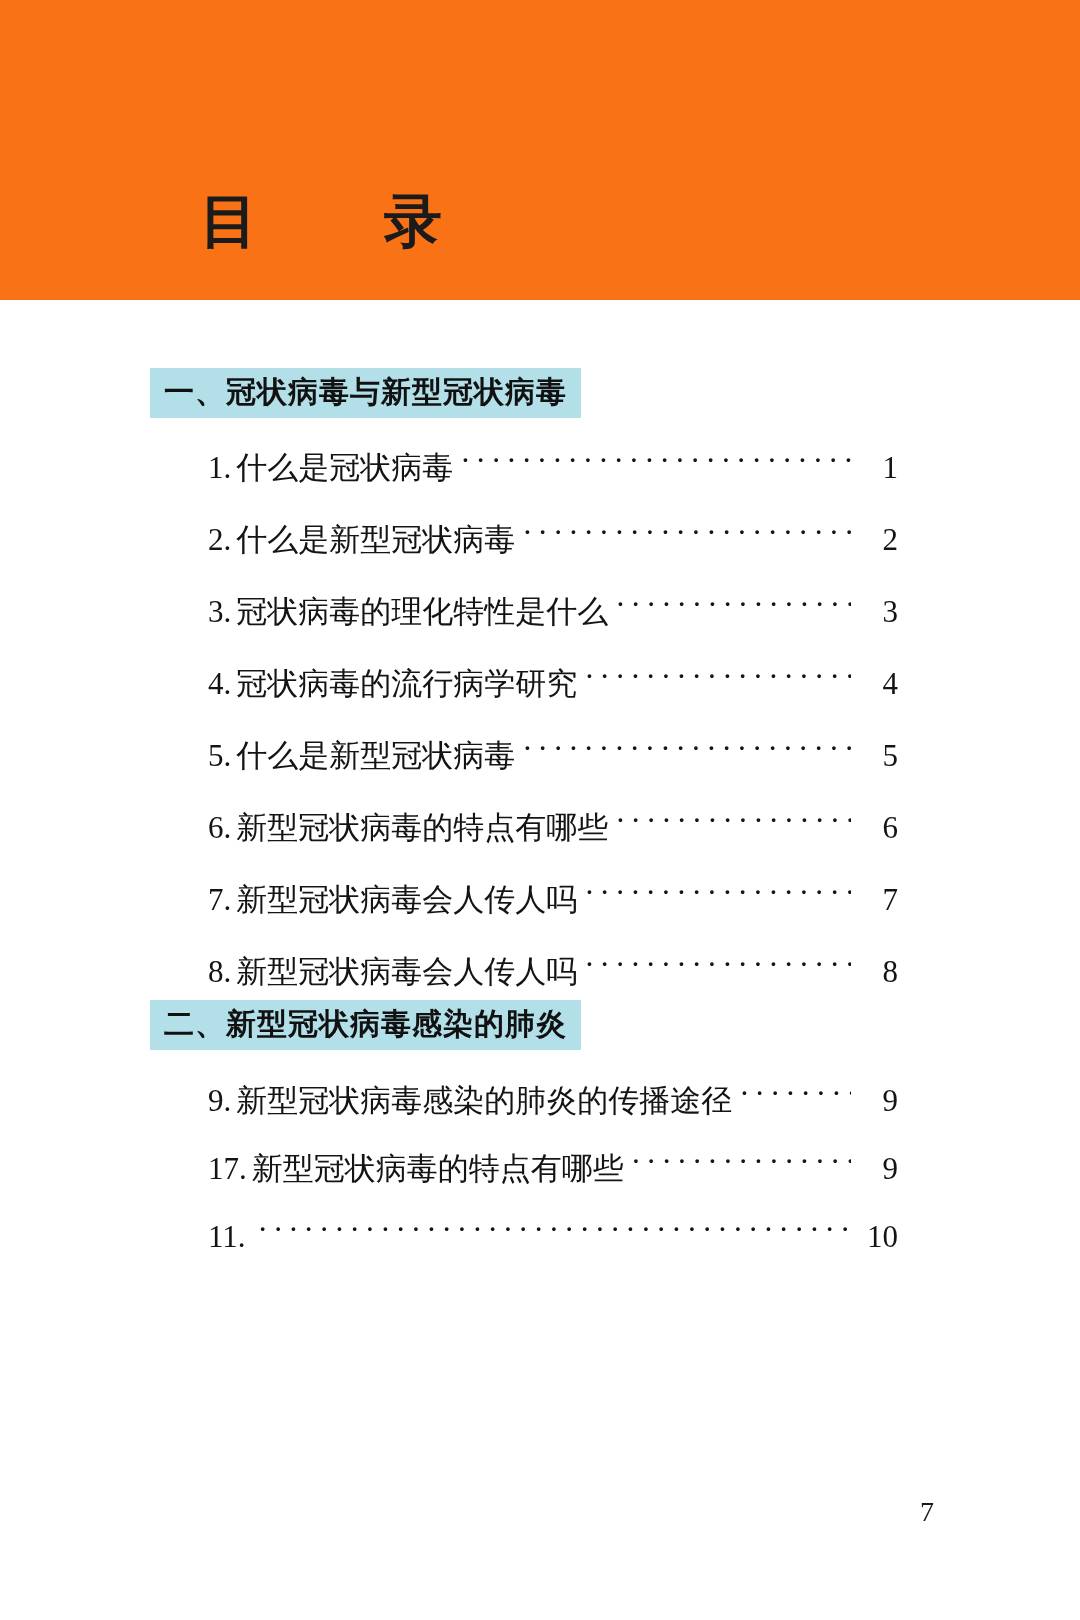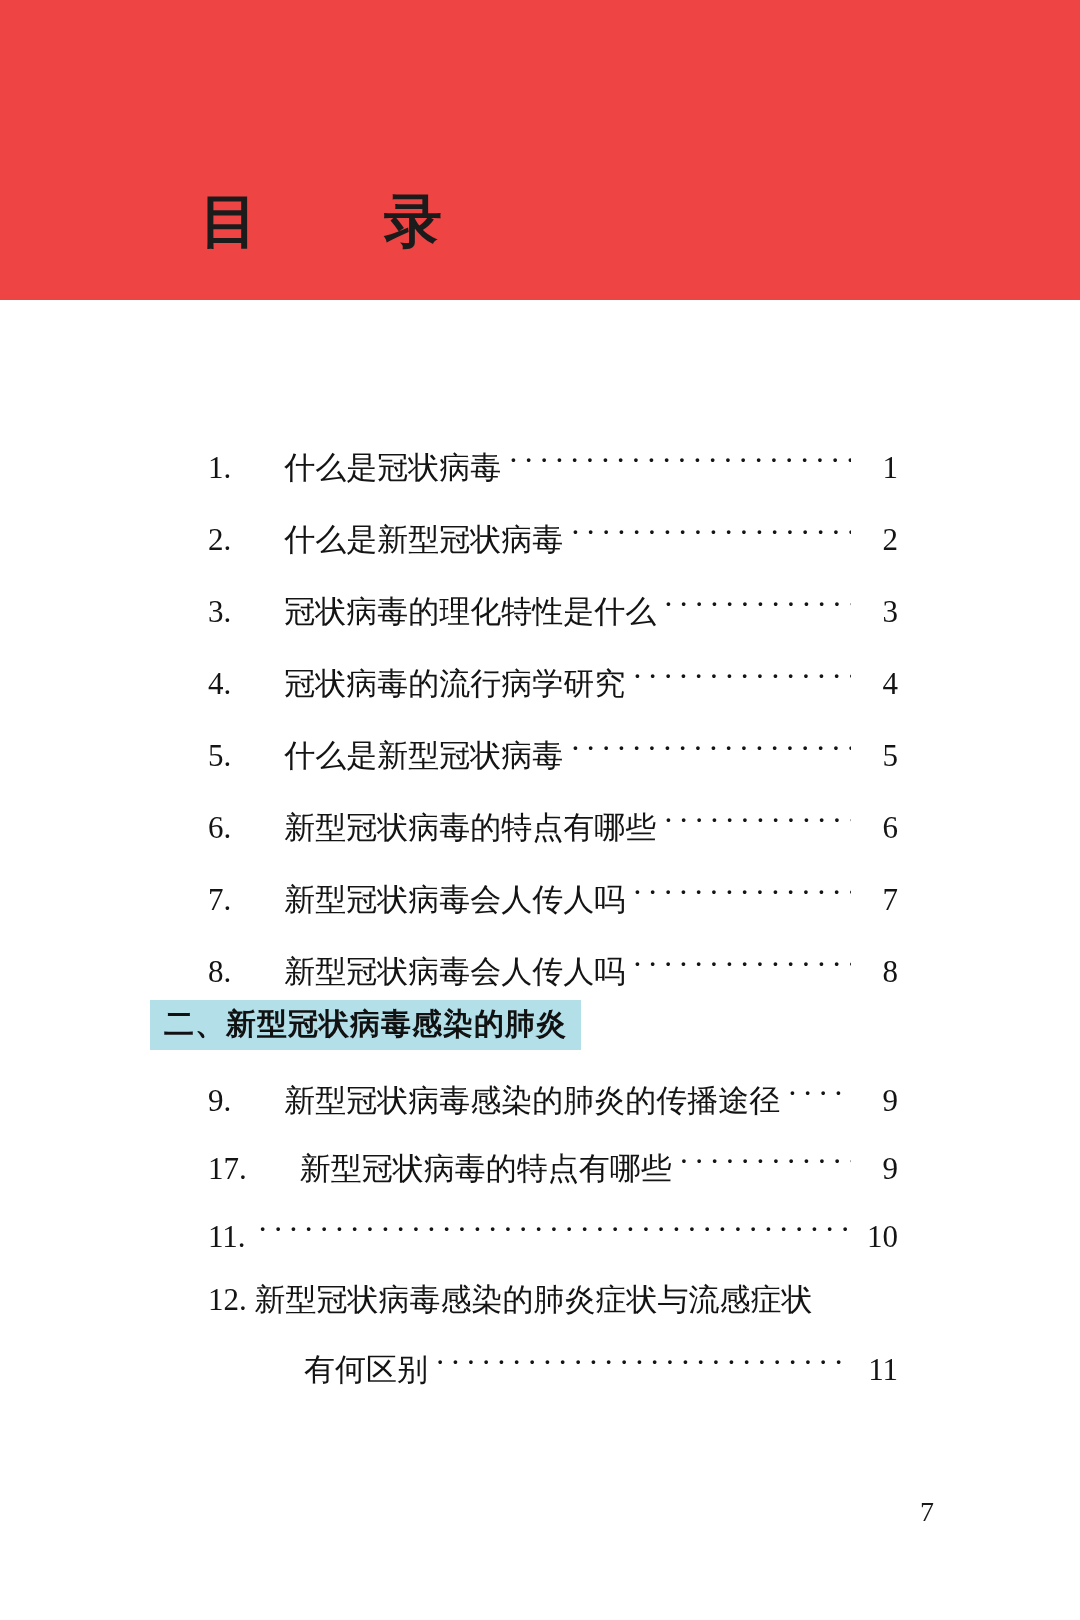--- a/index.html
+++ b/index.html
@@ -15,21 +15,21 @@
     overflow: hidden;
   }
 
   
   .header-band {
     position: absolute;
     top: 0;
     left: 0;
     width: 1080px;
     height: 300px;
-    background: #ef4444;
+    background: #f97316;
     text-align: right;
   }
   .header-title {
     position: absolute;
     left: 200px;
     top: 192px;
     font-family: "Liberation Sans", "DejaVu Sans", sans-serif;
     font-size: 58px;
     font-weight: 700;
     color: #1b1b1b;
@@ -91,21 +91,20 @@
     white-space: nowrap;
   }
   .toc-list-2 .toc-entry { margin-bottom: 32px; }
 
   .toc-num {
     flex: 0 0 auto;
     margin-right: 5px;
   }
   .toc-label {
     flex: 0 0 auto;
-    margin-left: 48px;
   }
   .toc-dots {
     flex: 1 1 auto;
     overflow: hidden;
     margin: 0 7px 0 7px;
     position: relative;
     height: 1em;
   }
   .toc-dots::before {
     content: "·······························································································································";
@@ -153,20 +152,23 @@
 </style>
 </head>
 <body>
 
 <div class="header-band">
   <div class="header-title">目　录</div>
 </div>
 
 <div class="content">
 
+  <div class="section-1-pos">
+    <span class="section-header">一、冠状病毒与新型冠状病毒</span>
+  </div>
 
   <ul class="toc-list toc-list-1">
     <li class="toc-entry">
       <span class="toc-num">1.</span>
       <span class="toc-label">什么是冠状病毒</span>
       <span class="toc-dots"></span>
       <span class="toc-page">1</span>
     </li>
     <li class="toc-entry">
       <span class="toc-num">2.</span>
@@ -227,25 +229,17 @@
       <span class="toc-num">17.</span>
       <span class="toc-label">新型冠状病毒的特点有哪些</span>
       <span class="toc-dots"></span>
       <span class="toc-page">9</span>
     </li>
     <li class="toc-entry">
       <span class="toc-num">11.</span>
       <span class="toc-dots"></span>
       <span class="toc-page">10</span>
     </li>
-    <li class="toc-entry-wrap">
-      <span class="line1">12. 新型冠状病毒感染的肺炎症状与流感症状</span>
-      <span class="line2">
-        <span class="toc-label">有何区别</span>
-        <span class="toc-dots"></span>
-        <span class="toc-page">11</span>
-      </span>
-    </li>
   </ul>
 
 </div>
 
 <div class="page-number">7</div>
 
 </body></html>

